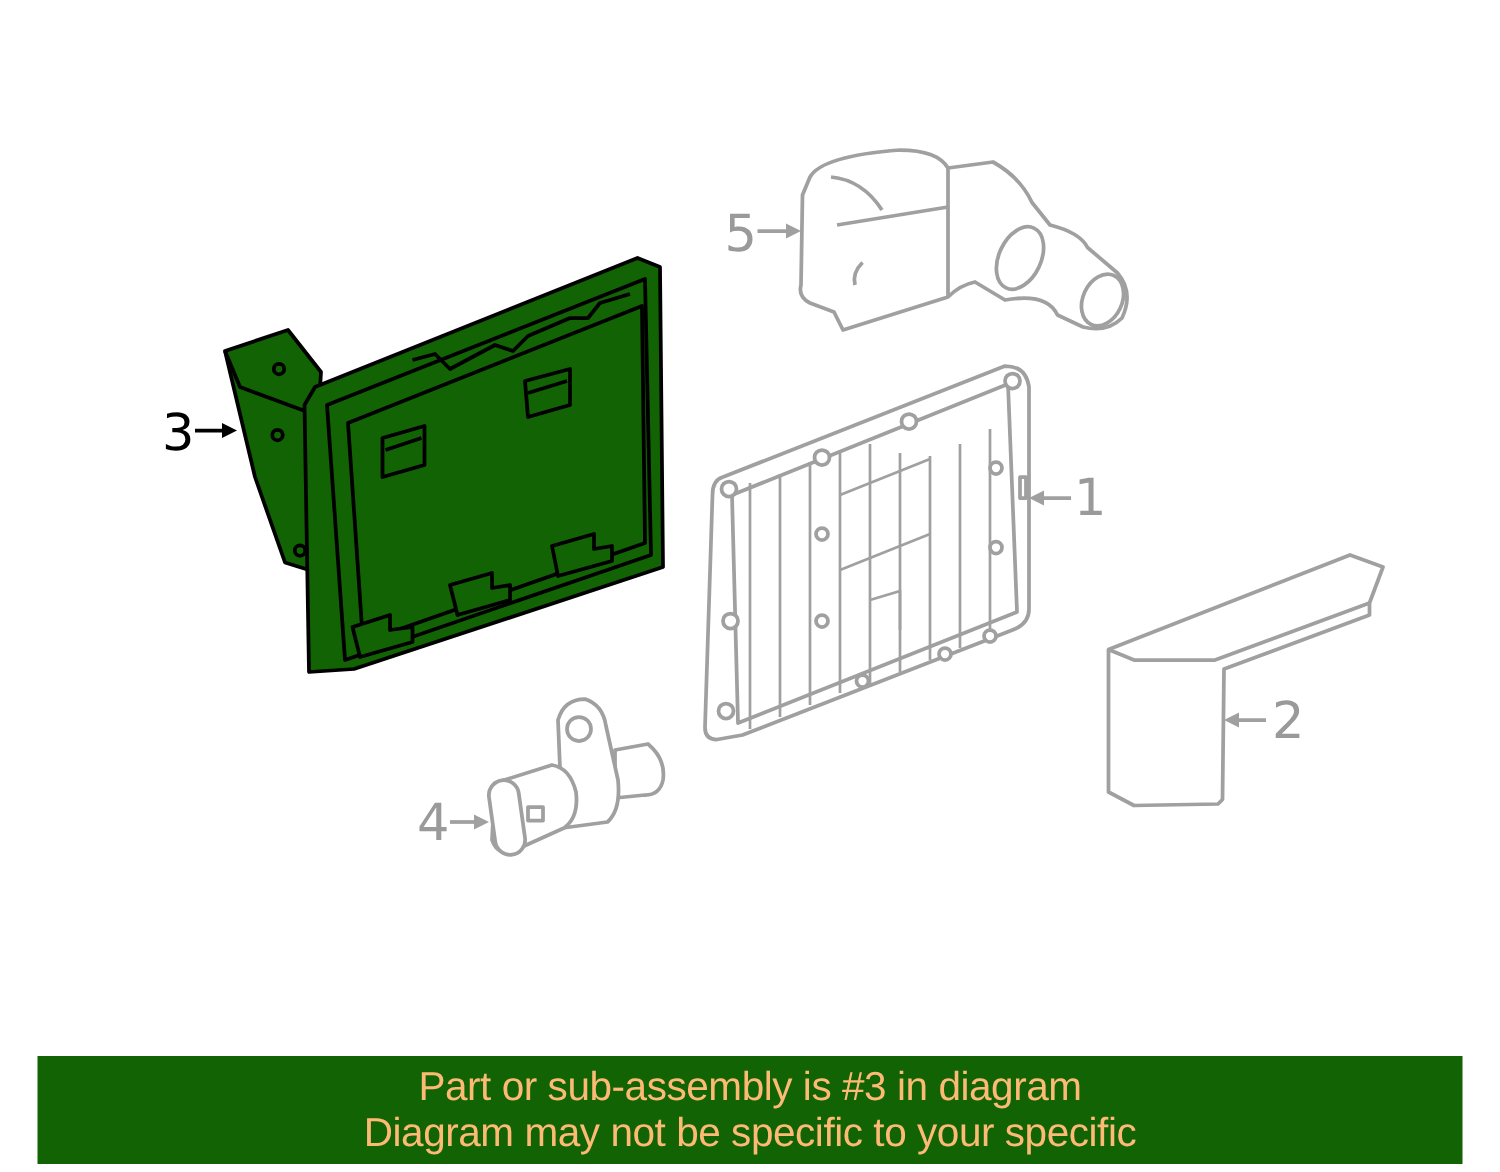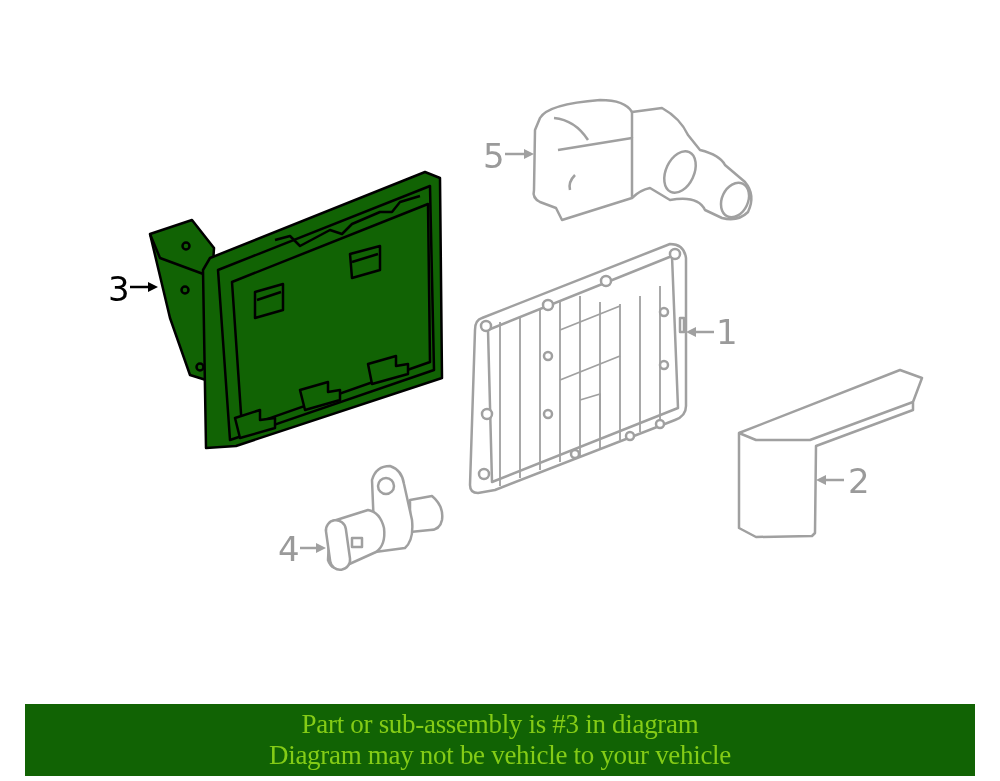--- a/index.html
+++ b/index.html
@@ -2,21 +2,21 @@
 <html><head>
 <meta charset="utf-8">
 <style>
   html, body { margin:0; padding:0; background:#ffffff; }
   body { width:1000px; height:781px; position:relative; overflow:hidden; font-family:"DejaVu Sans", sans-serif; }
   #diagram { position:absolute; left:0; top:0; width:1000px; height:700px; }
   .callout { position:absolute; font-family:"DejaVu Sans", sans-serif; font-size:34px; line-height:34px; color:#9a9a9a; }
   .callout.active { color:#000000; }
   #banner { position:absolute; left:25px; top:704px; width:950px; height:72px; background:#116304;
             display:flex; flex-direction:column; align-items:center; justify-content:center; }
-  #banner span { display:block; color:#84cc16; font-family:Liberation Serif, serif; font-size:27px; line-height:31px; letter-spacing:-0.3px; }
+  #banner span { display:block; color:#fdba74; font-family:Liberation Sans, sans-serif; font-size:27px; line-height:31px; letter-spacing:-0.3px; }
 </style>
 </head>
 <body>
 
 <svg id="diagram" viewBox="0 0 1000 700" xmlns="http://www.w3.org/2000/svg">
 
   <g fill="#fff" stroke="#a0a0a0" stroke-width="2.5" stroke-linejoin="round">
     <path d="M540 118 Q548 104 600 100 Q625 100 632 112 L662 108 Q680 118 688 135 L700 150 Q720 155 725 165 L745 182 Q756 195 748 212 Q738 222 722 218 L705 210 Q698 195 670 200 L650 188 Q640 190 632 198 L562 220 L556 208 L540 202 Q532 198 534 190 L535 130 Z"></path>
     <path d="M554 118 Q575 120 588 140" fill="none"></path>
     <path d="M558 150 L632 138 L632 198"></path>
@@ -108,14 +108,14 @@
 </svg>
 
 <div class="callout" style="left:483px; top:139px;">5</div>
 <div class="callout active" style="left:108px; top:272px;">3</div>
 <div class="callout" style="left:716px; top:315px;">1</div>
 <div class="callout" style="left:848px; top:464px;">2</div>
 <div class="callout" style="left:278px; top:532px;">4</div>
 
 <div id="banner">
   <span>Part or sub-assembly is #3 in diagram</span>
-  <span>Diagram may not be vehicle to your vehicle</span>
+  <span>Diagram may not be specific to your specific</span>
 </div>
 
 </body></html>

